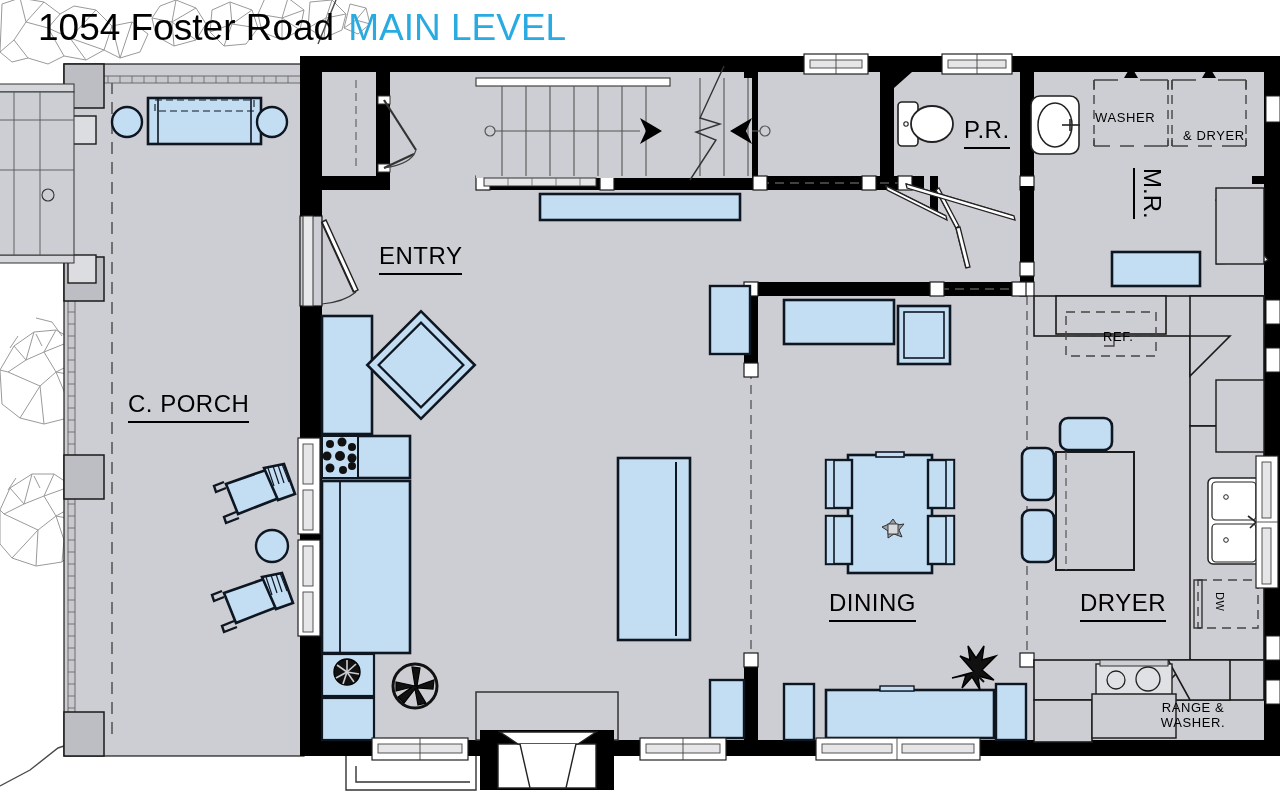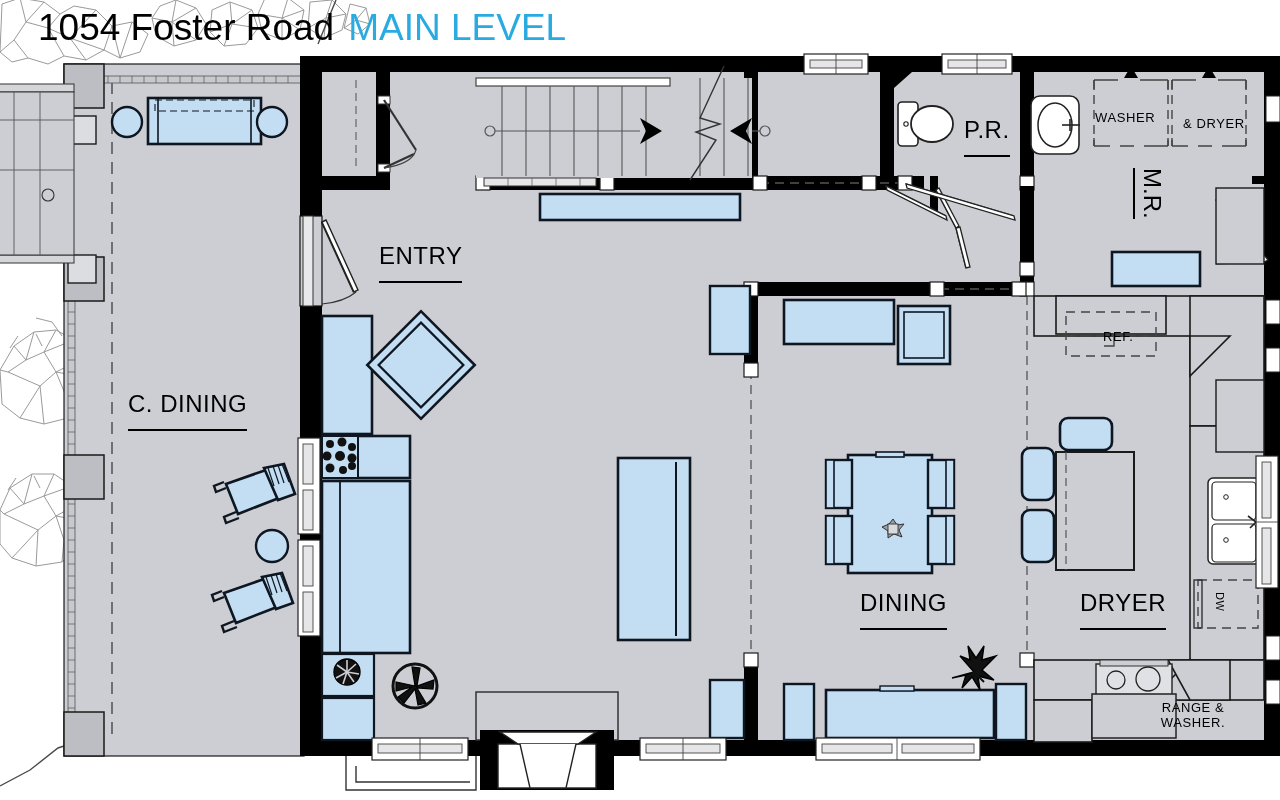--- a/index.html
+++ b/index.html
@@ -14,21 +14,21 @@
   #addr{color:#000;font-family:"Liberation Sans",sans-serif;}
   #level{color:#29ABE2;font-family:"Liberation Sans",sans-serif;margin-left:14px;}
 
   
   #disclaimer{position:absolute;left:851px;top:758px;width:420px;z-index:40;
       font-family:"Liberation Serif",serif;font-size:10.5px;line-height:12.4px;color:#111;}
 
   
   .rlabel{position:absolute;z-index:30;color:#000;font-family:"Liberation Sans",sans-serif;
      font-size:24px;letter-spacing:0.5px;white-space:nowrap;}
-  .rlabel u{text-decoration:none;border-bottom:2px solid #000;padding-bottom:11px;display:inline-block;}
+  .rlabel u{text-decoration:none;border-bottom:2px solid #000;padding-bottom:3px;display:inline-block;}
   .rlabel.two-line{text-align:center;line-height:43px;}
   .vlabel{position:absolute;z-index:30;color:#000;font-family:"Liberation Sans",sans-serif;
      font-size:24px;white-space:nowrap;transform-origin:left top;}
   .vlabel u{text-decoration:none;border-bottom:2px solid #000;padding-bottom:3px;display:inline-block;}
 
   
   .slabel{position:absolute;z-index:30;color:#000;font-family:"Liberation Sans",sans-serif;
      font-size:13px;letter-spacing:0.6px;white-space:nowrap;}
   .slabel.sm{font-size:13px;}
   .slabel.c{text-align:center;line-height:15px;}
@@ -628,46 +628,46 @@
     </g>
   </svg>
 
   <div id="header">
     <div id="title-wrap">
       <span id="addr">1054 Foster Road</span><span id="level">MAIN LEVEL</span>
     </div>
   </div>
 
   <div class="rlabel" style="left:128px;top:390px;">
-    <u>C. DINING</u>
+    <u>C. PORCH</u>
   </div>
 
   <div class="rlabel" style="left:379px;top:242px;">
     <u>ENTRY</u>
   </div>
 
 
-  <div class="rlabel" style="left:860px;top:589px;">
+  <div class="rlabel" style="left:829px;top:589px;">
     <u>DINING</u>
   </div>
 
   <div class="rlabel" style="left:1080px;top:589px;">
     <u>DRYER</u>
   </div>
 
   <div class="rlabel" style="left:964px;top:116px;">
     <u>P.R.</u>
   </div>
 
   <div class="vlabel" style="left:1166px;top:168px;transform:rotate(90deg);">
     <u>M.R.</u>
   </div>
 
   <div class="slabel" style="left:1095px;top:110px;">WASHER</div>
-  <div class="slabel" style="left:1183px;top:116px;">&amp; DRYER</div>
+  <div class="slabel" style="left:1183px;top:128px;">&amp; DRYER</div>
   <div class="slabel sm" style="left:1103px;top:329px;">REF.</div>
   <div class="vslabel" style="left:1226px;top:592px;transform:rotate(90deg);">DW</div>
   <div class="slabel c" style="left:1154px;top:700px;width:86px;margin-left:-4px;">
     <div>RANGE &amp;</div>
     <div>WASHER.</div>
   </div>
 
 
 </div>
 

